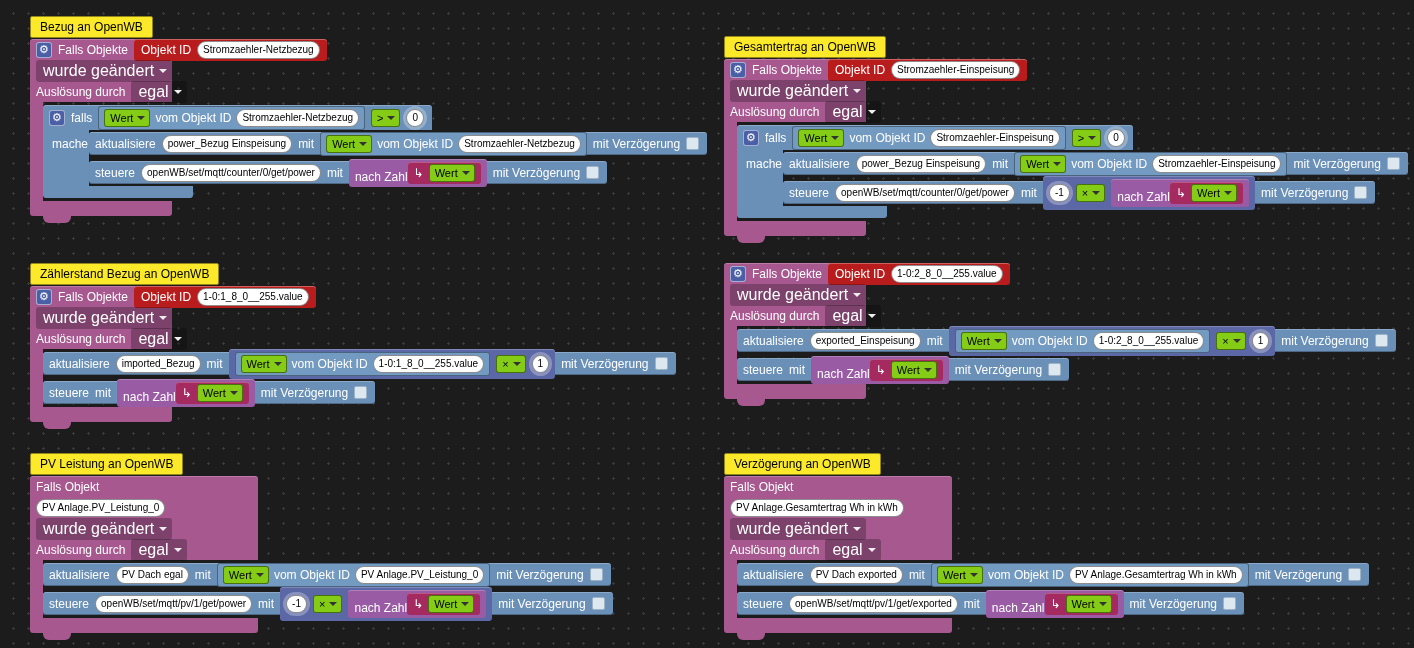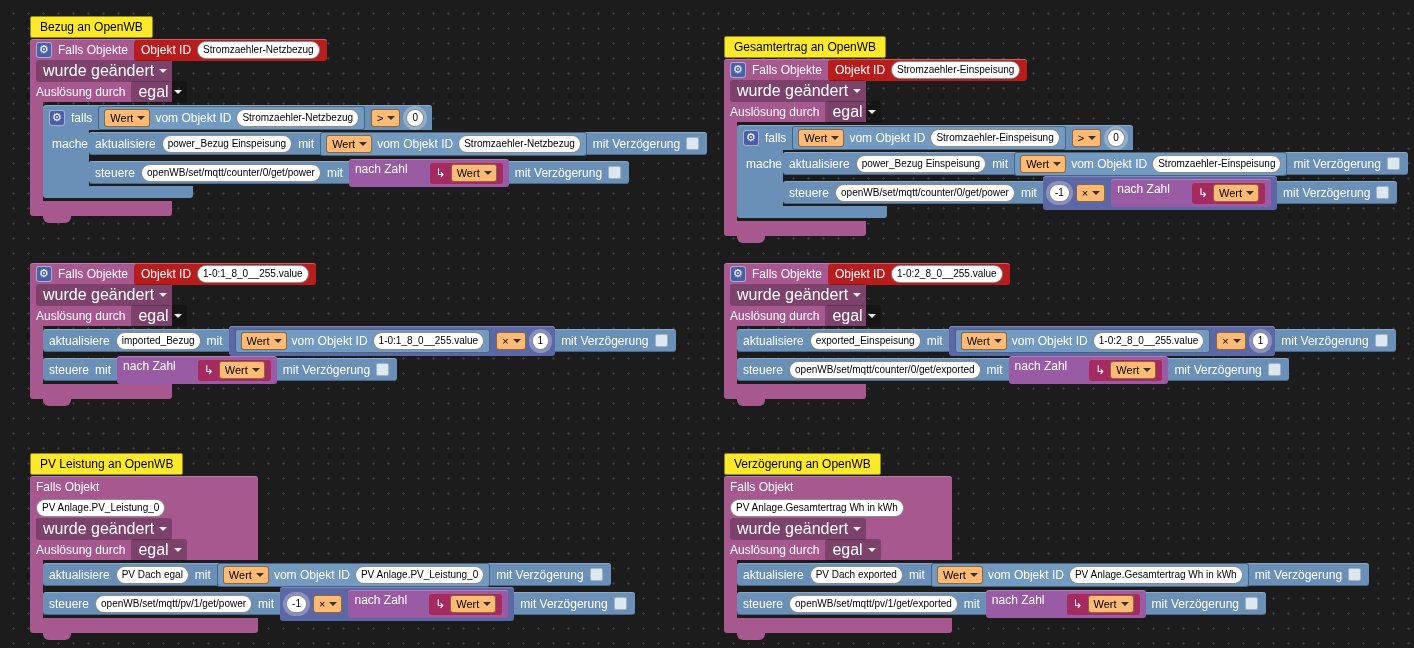--- a/index.html
+++ b/index.html
@@ -37,38 +37,38 @@
     box-shadow:inset 0 1px 0 rgba(255,255,255,.22)}
   .if-body{display:flex;align-items:stretch}
   .if-spine{width:46px;background:#6a90b8;padding:7px 4px 4px 9px}
   .if-stmts{display:flex;flex-direction:column;gap:6px;padding:2px 0}
   .if-bottom{height:12px;width:150px;background:#6a90b8;border-radius:0 0 3px 3px}
   
   .lbl{white-space:nowrap}
   .wfield{display:inline-block;background:#fff;color:#000;border:1px solid rgba(0,0,0,.45);
     border-radius:9px;padding:1px 5px;font-size:10px;line-height:14px;white-space:nowrap}
   .ring{box-shadow:0 0 0 3px rgba(255,255,255,.28)}
-  .ddw{display:inline-block;background:#fdba74;color:#000;border:1px solid rgba(0,0,0,.45);
+  .ddw{display:inline-block;background:#84cc16;color:#000;border:1px solid rgba(0,0,0,.45);
     border-radius:3px;padding:1px 16px 1px 5px;font-size:11px;line-height:14px;position:relative;white-space:nowrap}
   .ddw::after{content:"";position:absolute;right:4px;top:50%;margin-top:-2px;
     border-left:4px solid transparent;border-right:4px solid transparent;border-top:4px solid #333}
   .dd{display:inline-block;background:rgba(0,0,0,.25);color:#fff;border-radius:3px;
     padding:2px 18px 2px 7px;font-size:16px;position:relative;white-space:nowrap}
   .dd::after{content:"";position:absolute;right:5px;top:50%;margin-top:-2px;
     border-left:4px solid transparent;border-right:4px solid transparent;border-top:4px solid #eee}
   .gear{width:16px;height:16px;flex:0 0 16px;border-radius:3px;background:#4a5fa5;color:#fff;
     border:1px solid rgba(255,255,255,.5);display:inline-flex;align-items:center;justify-content:center;
     font-size:11px;line-height:1}
   .chk{width:13px;height:13px;flex:0 0 13px;background:#dde7f0;border:1px solid #9fb3c6;border-radius:2px}
   
   .vblock{display:inline-flex;align-items:center;gap:5px;background:#739ac1;
     border:1px solid rgba(0,0,0,.35);border-radius:3px;padding:2px 5px;white-space:nowrap}
   .indigo{display:inline-flex;align-items:center;gap:6px;background:#5c68a6;border-radius:3px;
     padding:3px 6px;box-shadow:inset 0 1px 0 rgba(255,255,255,.22);white-space:nowrap}
-  .violet{display:inline-flex;align-items:flex-start;gap:22px;background:#9a5ba5;border-radius:3px;
+  .violet{display:inline-flex;align-items:flex-end;gap:0;background:#9a5ba5;border-radius:3px;
     padding:3px 6px;box-shadow:inset 0 1px 0 rgba(255,255,255,.22);white-space:nowrap}
   .crimson{display:inline-flex;align-items:center;gap:5px;background:#a52a60;border-radius:3px;
     padding:2px 6px;box-shadow:inset 0 1px 0 rgba(255,255,255,.22);white-space:nowrap}
   .hook{font-size:12px;color:#fff}
   
   .oid{display:inline-flex;align-items:center;gap:6px;background:#b91c1c;border-radius:3px;
     padding:2px 7px;box-shadow:inset 0 1px 0 rgba(255,255,255,.3);color:#fff;white-space:nowrap}
 </style>
 </head>
 <body>
@@ -225,20 +225,21 @@
             </div>
             <div class="if-bottom"></div>
           </div>
         </div>
       </div>
       <div class="t-bottom w140"></div>
     </div>
   </div>
 
   <div class="group" style="left:30px;top:263px">
+    <div class="comment">Zählerstand Bezug an OpenWB</div>
     <div class="trigger">
       <div class="t-head w140">
         <div class="t-row">
           <span class="gear">⚙</span>
           <span class="lbl">Falls Objekte</span>
           <span class="oid">
             <span class="lbl">Objekt ID</span>
             <span class="wfield">1-0:1_8_0__255.value</span>
           </span>
         </div>
@@ -321,21 +322,20 @@
                 <span class="wfield">1-0:2_8_0__255.value</span>
               </span>
               <span class="ddw">×</span>
               <span class="wfield ring">1</span>
             </span>
             <span class="lbl">mit Verzögerung</span>
             <span class="chk"></span>
           </div>
           <div class="stmt">
             <span class="lbl">steuere</span>
-            <span class="wfield">openWB/set/mqtt/counter/0/get/exported</span>
             <span class="lbl">mit</span>
             <span class="violet">
               <span class="lbl">nach Zahl</span>
               <span class="crimson">
                 <span class="hook">↳</span>
                 <span class="ddw">Wert</span>
               </span>
             </span>
             <span class="lbl">mit Verzögerung</span>
             <span class="chk"></span>

